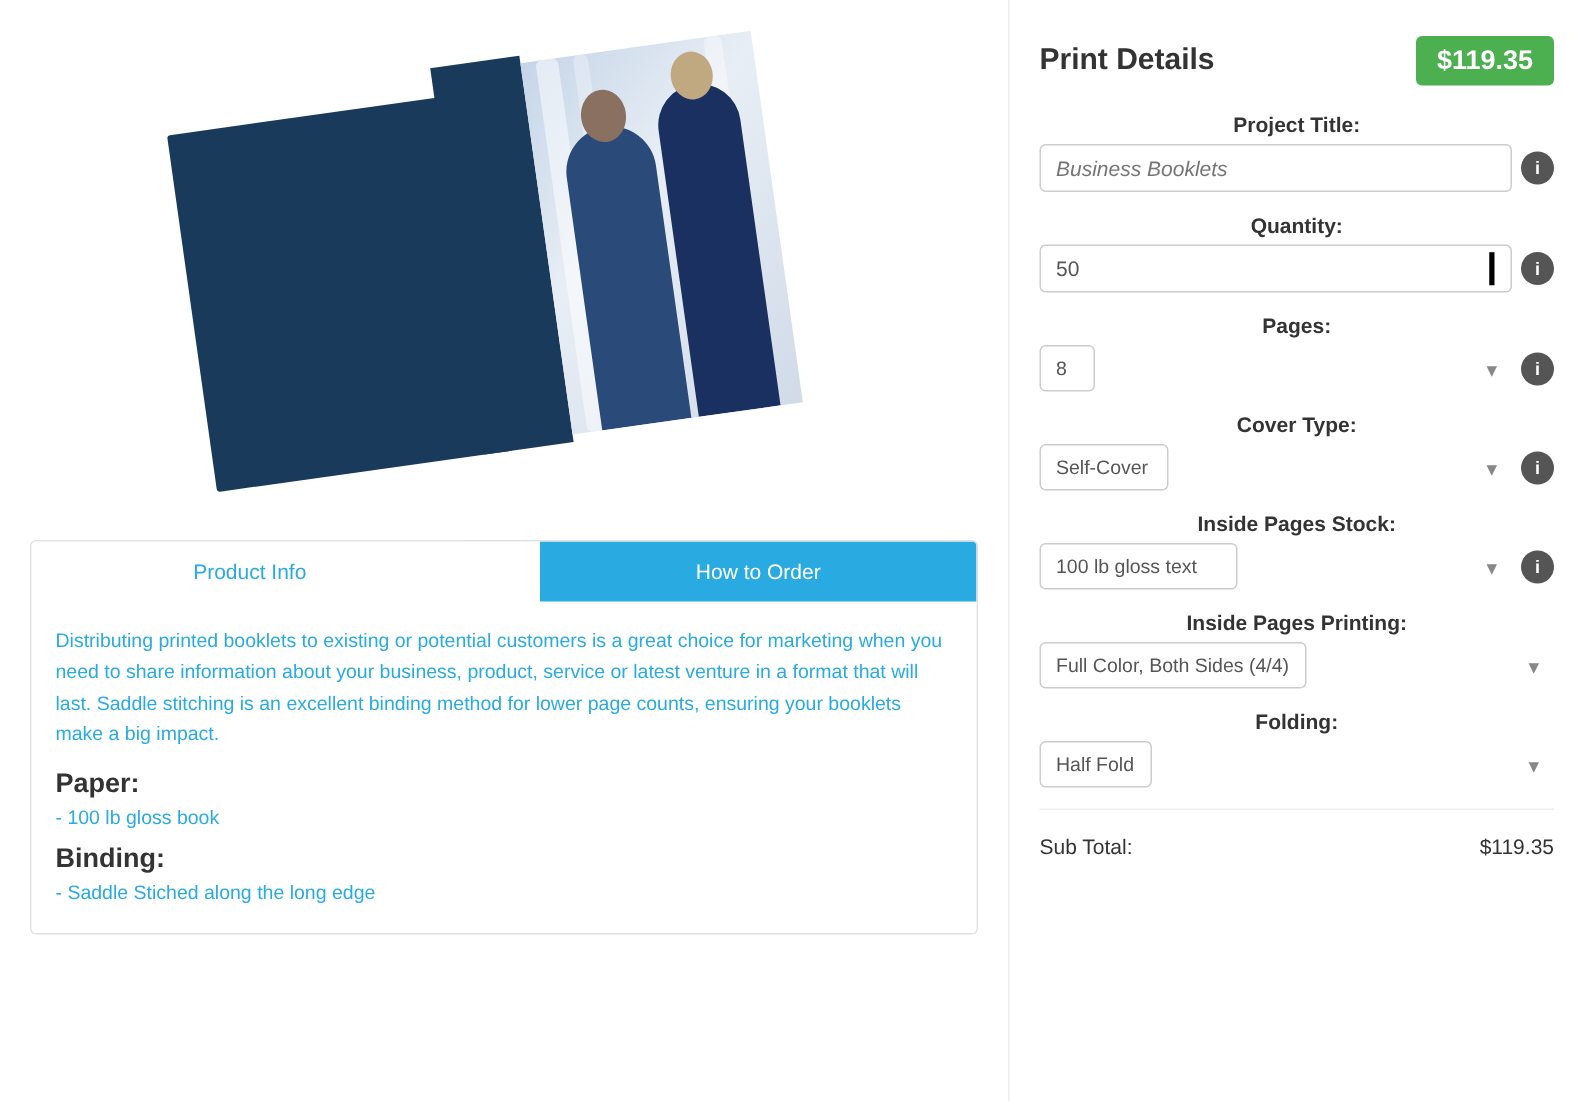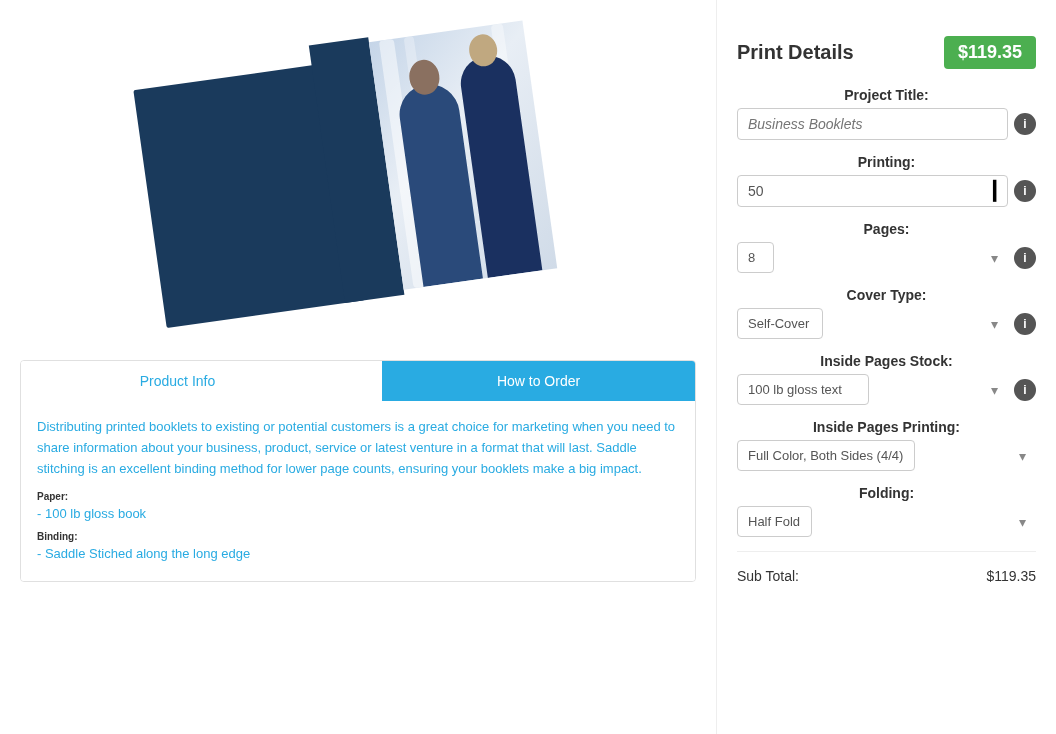--- a/index.html
+++ b/index.html
@@ -162,35 +162,35 @@
       background: #fff;
     }
     .tab-desc {
       color: #29abe2;
       font-size: 13px;
       line-height: 1.6;
       margin-bottom: 12px;
     }
     .section-label {
       font-weight: bold;
-      font-size: 10px;
+      font-size: 18px;
       color: #333;
       margin-top: 10px;
       margin-bottom: 4px;
     }
     .section-value {
       font-size: 13px;
       color: #29abe2;
       margin-bottom: 4px;
     }
 
     
     .right-panel {
-      width: 340px;
-      padding: 36px 20px;
+      width: 384px;
+      padding: 24px 20px;
       border-left: 1px solid #eee;
       flex-shrink: 0;
     }
     .print-details-header {
       display: flex;
       align-items: center;
       justify-content: space-between;
       margin-bottom: 18px;
     }
     .print-details-title {
@@ -356,21 +356,21 @@
 
     <div class="form-group">
       <label class="form-label">Project Title:</label>
       <div class="form-input-wrapper">
         <input class="form-input" type="text" placeholder="Business Booklets" style="">
         <div class="info-icon">i</div>
       </div>
     </div>
 
     <div class="form-group">
-      <label class="form-label">Printing:</label>
+      <label class="form-label">Quantity:</label>
       <div class="form-input-wrapper">
         <div style="flex:1;position:relative;">
           <input class="form-input" type="text" style="font-style: normal; width: 100%;" value="50">
           <span style="position:absolute;right:8px;top:50%;transform:translateY(-50%);font-size:18px;font-weight:bold;color:#000;pointer-events:none;">┃</span>
         </div>
         <div class="info-icon">i</div>
       </div>
     </div>
 
 

